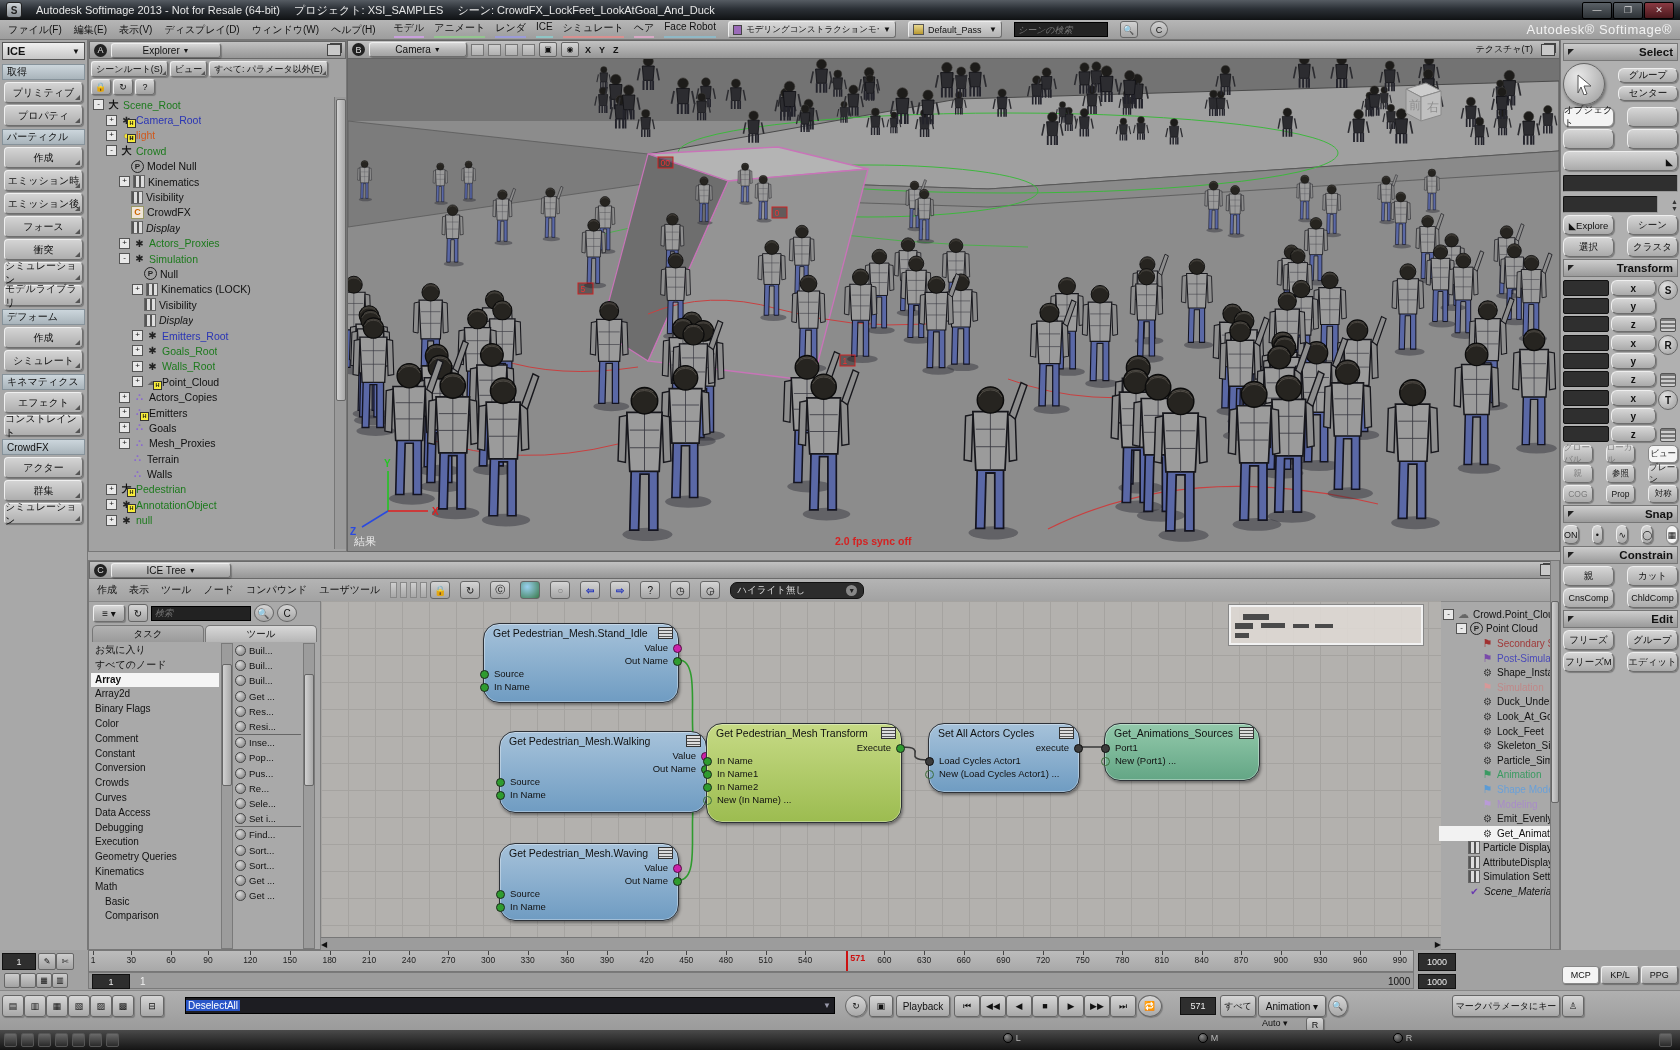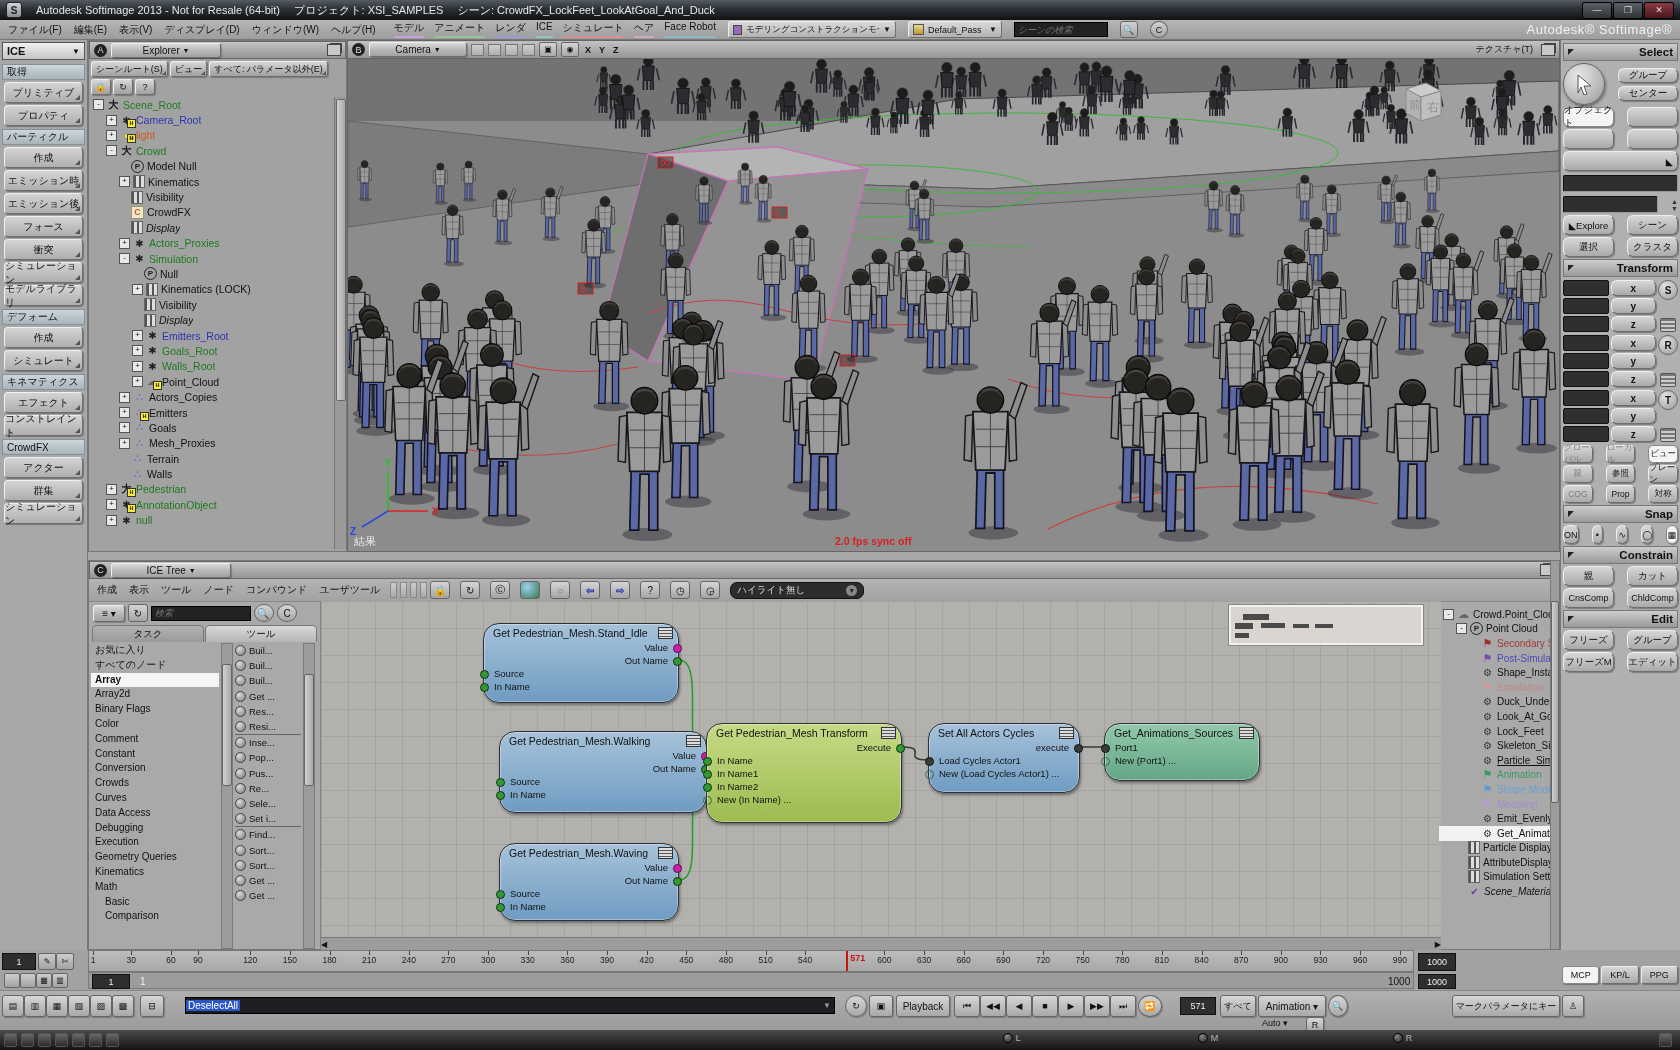--- a/index.html
+++ b/index.html
@@ -1104,21 +1104,21 @@
           <span style="color: rgb(17, 17, 17); white-space: nowrap; overflow: hidden;">Lock_Feet</span>
         </div>
         <div class="trow" style="padding-left: 30px;">
           <span style="width: 9px; flex: 0 0 auto;"></span>
           <span class="ic ic-gear">⚙</span>
           <span style="color: rgb(17, 17, 17); white-space: nowrap; overflow: hidden;">Skeleton_Si</span>
         </div>
         <div class="trow" style="padding-left: 30px;">
           <span style="width: 9px; flex: 0 0 auto;"></span>
           <span class="ic ic-gear">⚙</span>
-          <span style="color: rgb(17, 17, 17); white-space: nowrap; overflow: hidden; text-decoration: underline;">Particle_Sim</span>
+          <span style="color: rgb(17, 17, 17); white-space: nowrap; overflow: hidden;">Particle_Sim</span>
         </div>
         <div class="trow" style="padding-left: 30px;">
           <span style="width: 9px; flex: 0 0 auto;"></span>
           <span class="ic ic-flag" style="color: rgb(58, 154, 98);">⚑</span>
           <span style="color: rgb(58, 154, 98); white-space: nowrap; overflow: hidden;">Animation</span>
         </div>
         <div class="trow" style="padding-left: 30px;">
           <span style="width: 9px; flex: 0 0 auto;"></span>
           <span class="ic ic-flag" style="color: rgb(91, 155, 213);">⚑</span>
           <span style="color: rgb(106, 160, 216); white-space: nowrap; overflow: hidden;">Shape Mode</span>
@@ -1170,21 +1170,21 @@
     <span class="minibtn" style="left:56px;top:3px;width:16px;height:15px;">✄</span>
     <span class="minibtn" style="left:4px;top:23px;width:14px;height:13px;"></span>
     <span class="minibtn" style="left:20px;top:23px;width:14px;height:13px;"></span>
     <span class="minibtn" style="left:36px;top:23px;width:14px;height:13px;">▦</span>
     <span class="minibtn" style="left:52px;top:23px;width:14px;height:13px;">▥</span>
 
     <div id="ruler">
         <div class="tick" style="left: 4px;">1</div>
         <div class="tick" style="left: 42.3177px;">30</div>
         <div class="tick" style="left: 81.9567px;">60</div>
-        <div class="tick" style="left: 109px;">90</div>
+        <div class="tick" style="left: 119px;">90</div>
         <div class="tick" style="left: 161.235px;">120</div>
         <div class="tick" style="left: 200.874px;">150</div>
         <div class="tick" style="left: 240.513px;">180</div>
         <div class="tick" style="left: 280.152px;">210</div>
         <div class="tick" style="left: 319.791px;">240</div>
         <div class="tick" style="left: 359.43px;">270</div>
         <div class="tick" style="left: 399.069px;">300</div>
         <div class="tick" style="left: 438.708px;">330</div>
         <div class="tick" style="left: 478.347px;">360</div>
         <div class="tick" style="left: 517.986px;">390</div>

